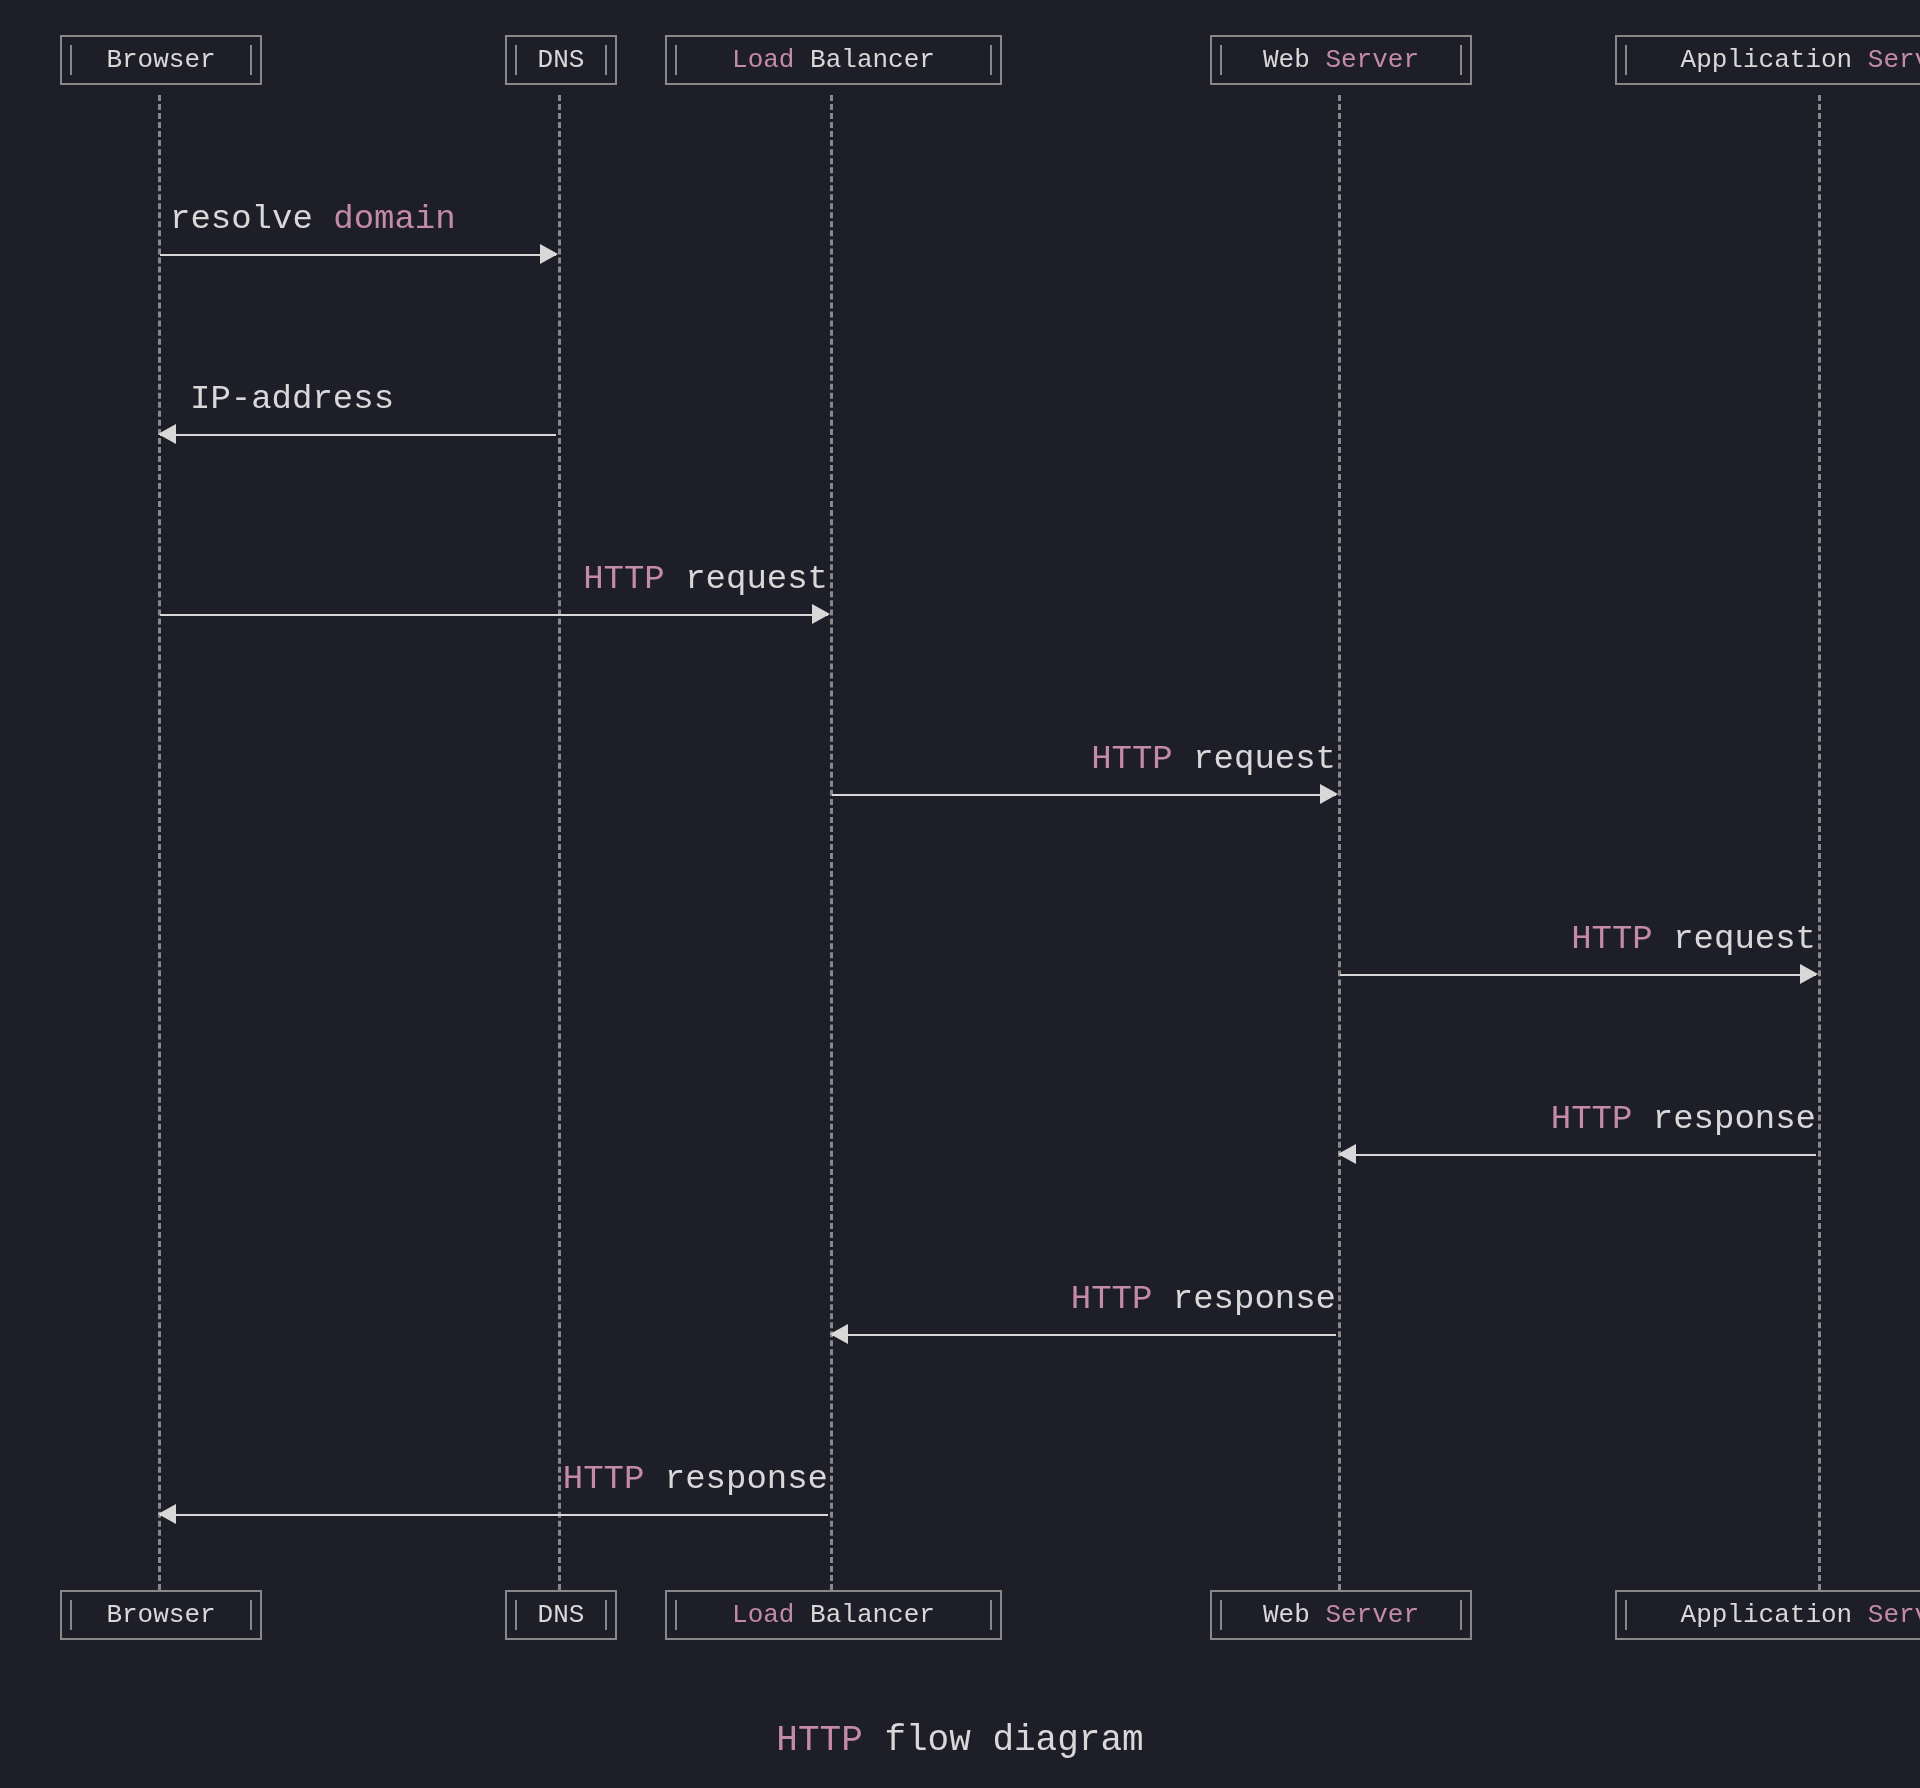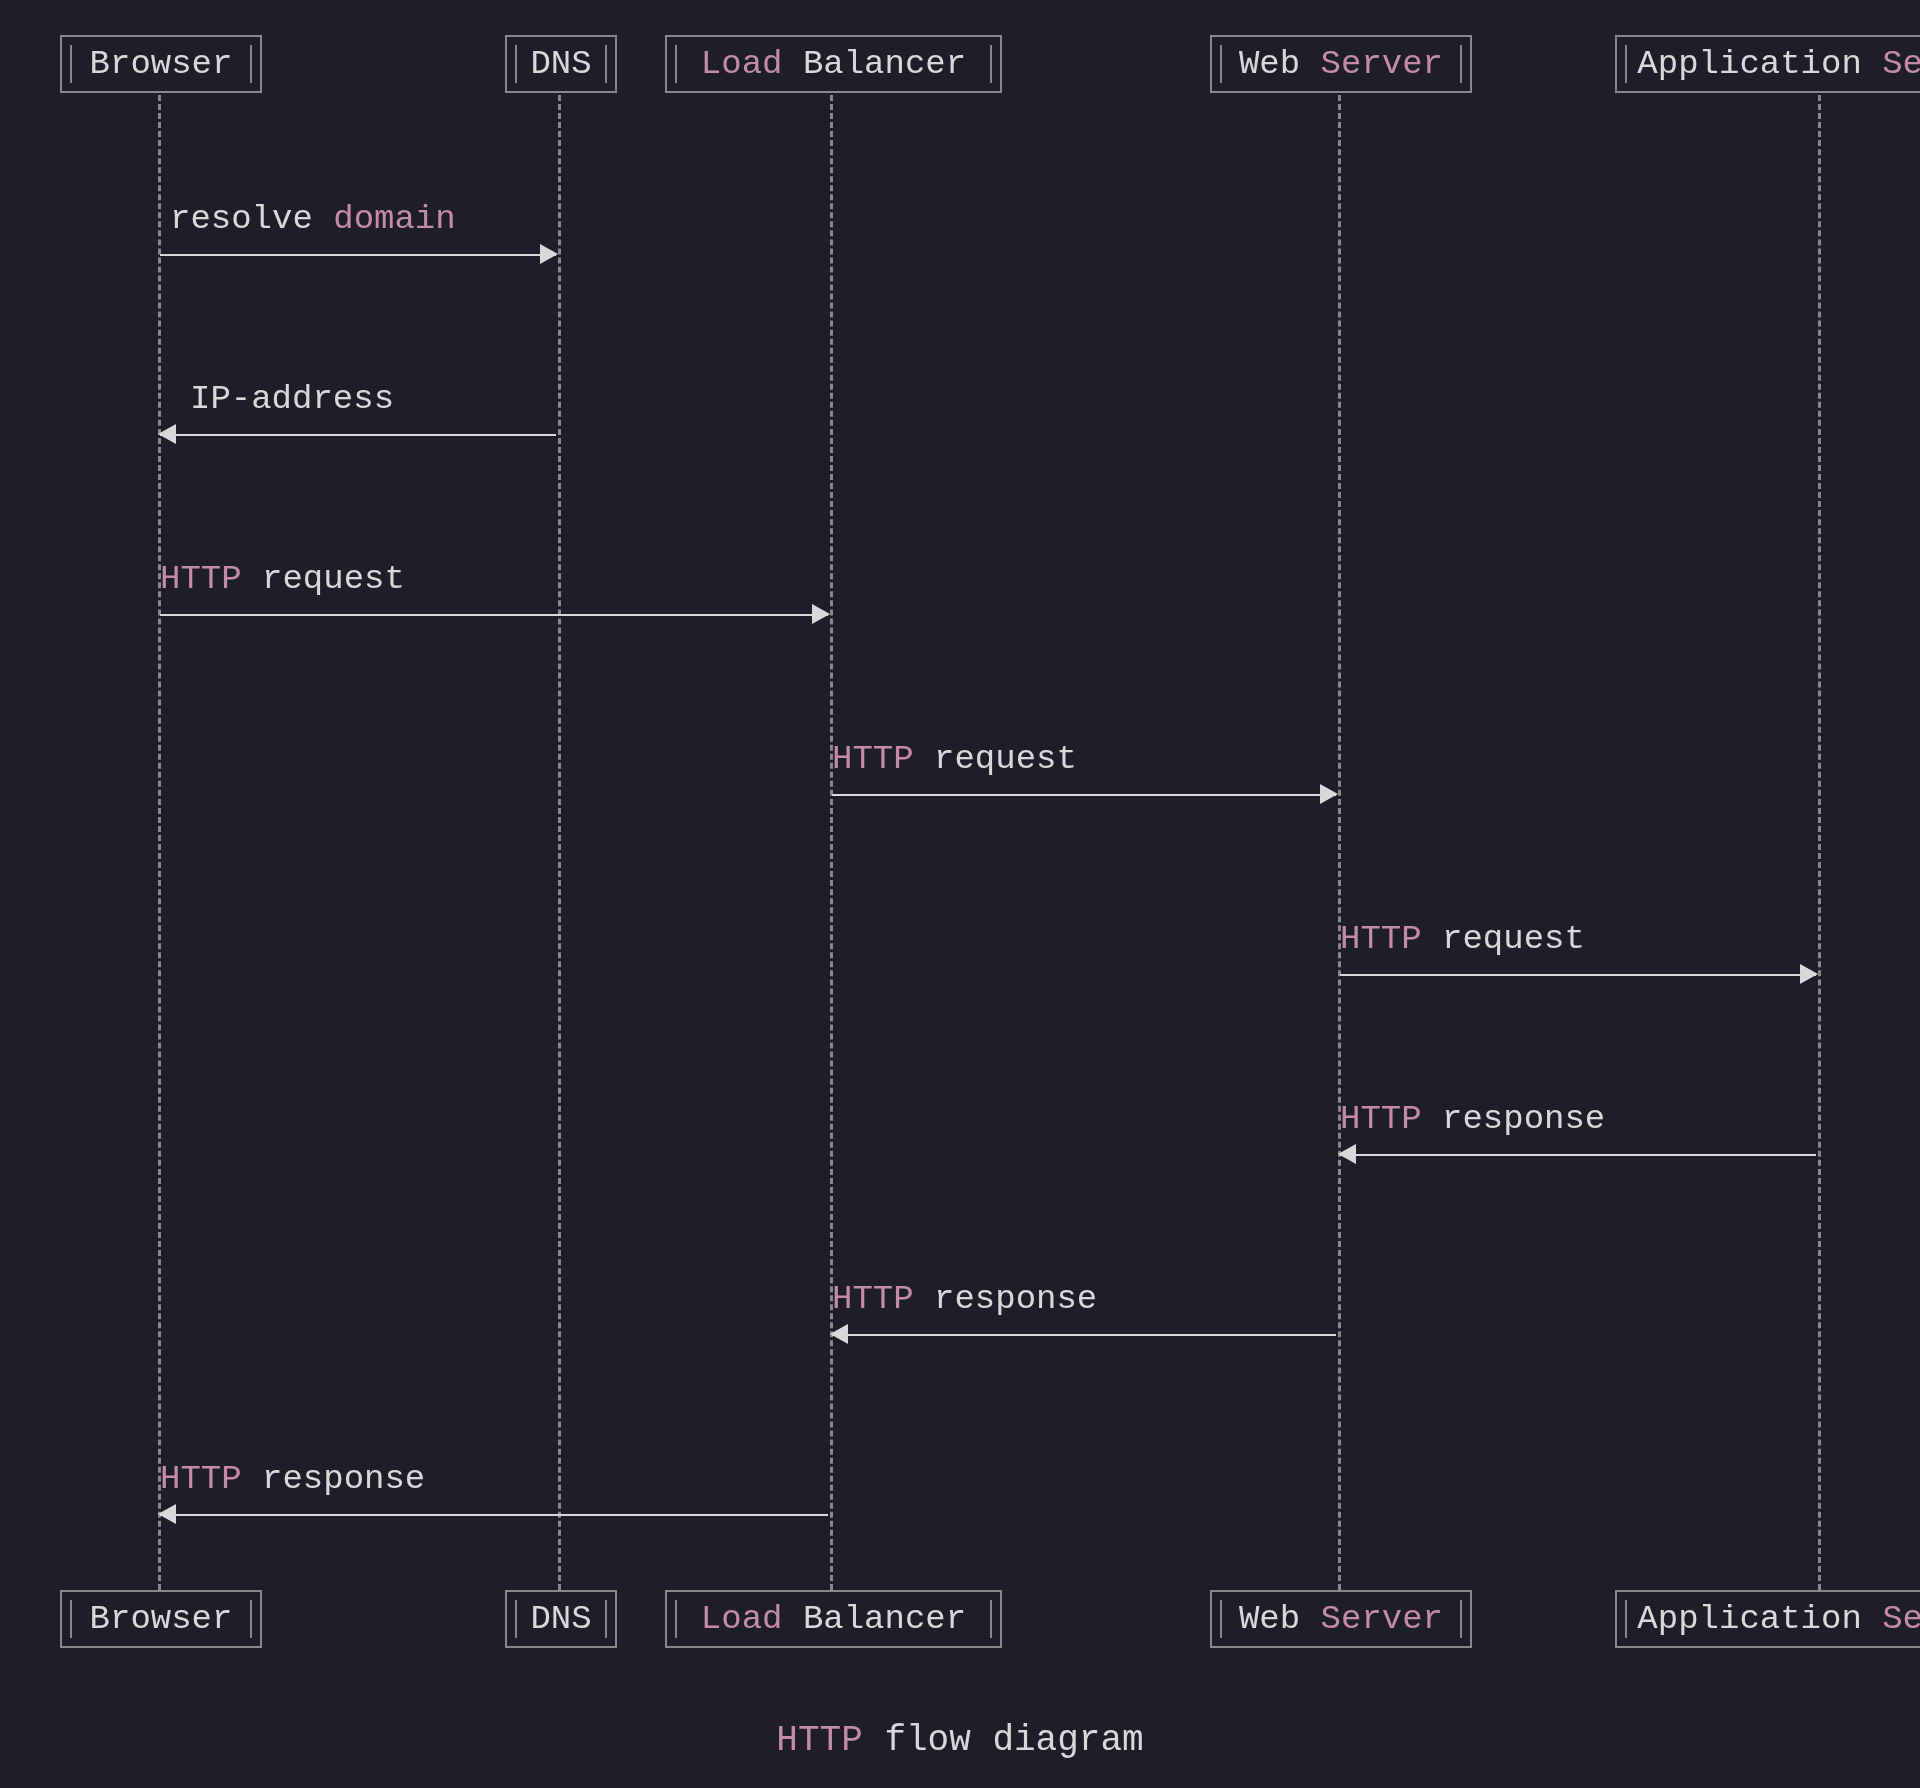--- a/index.html
+++ b/index.html
@@ -16,21 +16,21 @@
   }
   .canvas {
     position: relative;
     width: 1920px;
     height: 1788px;
   }
   .participant {
     position: absolute;
     border: 2px solid var(--box-border);
     padding: 10px 4px;
-    font-size: 34px;
+    font-size: 26px;
     line-height: 1;
     background: var(--bg);
     white-space: nowrap;
     text-align: center;
   }
   .participant .bar-l, .participant .bar-r {
     position: absolute;
     top: 8px; bottom: 8px;
     width: 2px;
     background: var(--box-border);
@@ -44,21 +44,21 @@
     border-left: 3px dashed var(--box-border);
   }
   .msg-container {
     position: absolute;
     height: 80px;
   }
   .msg-label {
     position: absolute;
     top: 0;
     width: 100%;
-    text-align: left;
+    text-align: right;
     font-size: 34px;
     white-space: nowrap;
   }
   .arrow-line {
     position: absolute;
     left: 0; right: 0;
     top: 54px;
     height: 2px;
     background: var(--fg);
   }

